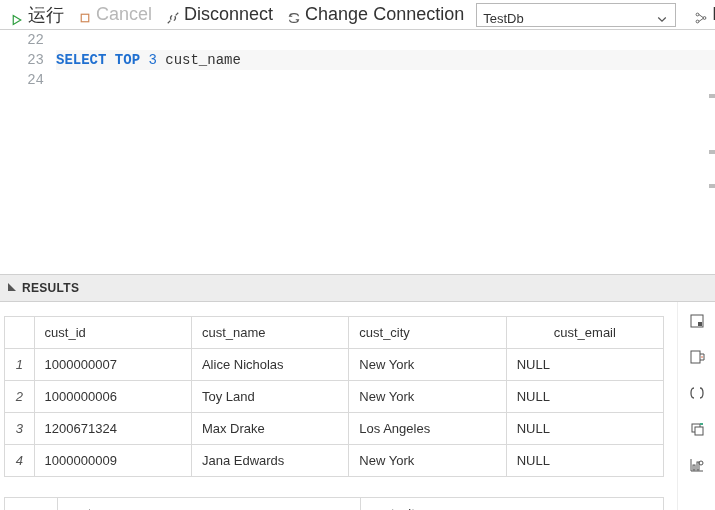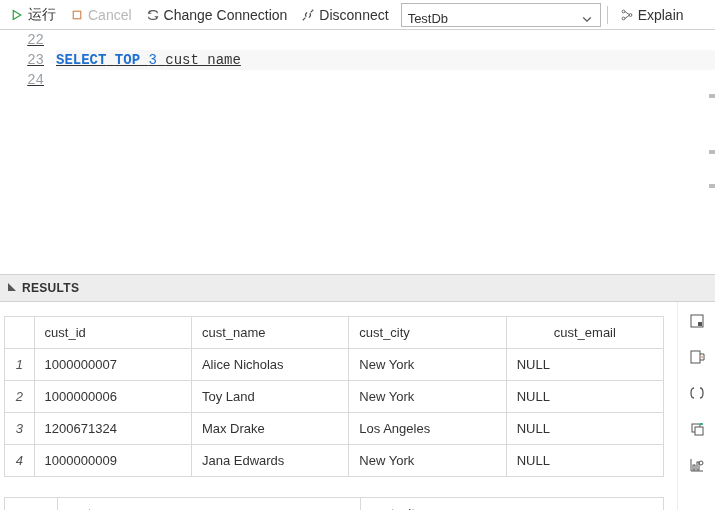--- a/index.html
+++ b/index.html
@@ -19,24 +19,24 @@
     display: flex;
     align-items: center;
     height: 30px;
     border-bottom: 1px solid #d0d0d0;
     padding: 0 4px;
     gap: 2px;
     background: #fff;
   }
   .tb-btn {
     display: flex;
-    align-items: center;
+    align-items: flex-end;
     gap: 4px;
     padding: 2px 6px;
-    font-size: 14px;
+    font-size: 18px;
     color: #333;
     cursor: pointer;
     white-space: nowrap;
   }
   .tb-btn.disabled { color: #b8b8b8; }
   .tb-icon { width: 14px; height: 14px; display: inline-flex; align-items: center; justify-content: center; }
   .db-select {
     display: flex;
     align-items: flex-end;
     justify-content: space-between;
@@ -59,21 +59,20 @@
 
   
   .editor {
     display: flex;
     font-family: Menlo, Consolas, "Courier New", monospace;
     font-size: 14px;
     line-height: 20px;
     height: 244px;
     background: #fff;
     position: relative;
-    text-decoration: underline;
   }
   .gutter {
     width: 56px;
     text-align: right;
     padding-right: 12px;
     color: #9aa0a6;
     user-select: none;
   }
   .gutter div { height: 20px; }
   .code { flex: 1; }
@@ -178,32 +177,32 @@
     <span class="tb-icon">
       <svg viewBox="0 0 16 16" width="12" height="12">
           <rect x="3" y="3" width="10" height="10" fill="none" stroke="#d08a5a" stroke-width="1.6"></rect>
         </svg>
     </span>
     <span>Cancel</span>
   </div>
   <div class="tb-btn">
     <span class="tb-icon">
       <svg viewBox="0 0 16 16" width="14" height="14">
+          <path d="M5 11 L2 14 M11 5 L14 2 M6 10 a3 3 0 0 1 0-4 l1-1 M10 6 a3 3 0 0 1 0 4 l-1 1" fill="none" stroke="#555" stroke-width="1.4"></path>
+        </svg>
+    </span>
+    <span>Disconnect</span>
+  </div>
+  <div class="tb-btn">
+    <span class="tb-icon">
+      <svg viewBox="0 0 16 16" width="14" height="14">
           <path d="M3 6 a5 3 0 1 1 10 0 M13 10 a5 3 0 1 1 -10 0 M5 3 L3 6 L6 6 M11 13 L13 10 L10 10" fill="none" stroke="#555" stroke-width="1.3"></path>
         </svg>
     </span>
     <span>Change Connection</span>
-  </div>
-  <div class="tb-btn">
-    <span class="tb-icon">
-      <svg viewBox="0 0 16 16" width="14" height="14">
-          <path d="M5 11 L2 14 M11 5 L14 2 M6 10 a3 3 0 0 1 0-4 l1-1 M10 6 a3 3 0 0 1 0 4 l-1 1" fill="none" stroke="#555" stroke-width="1.4"></path>
-        </svg>
-    </span>
-    <span>Disconnect</span>
   </div>
   <div class="db-select">
     <span>TestDb</span>
     <span class="tb-icon">
       <svg viewBox="0 0 16 16" width="12" height="12">
           <path d="M3 6 L8 11 L13 6" fill="none" stroke="#555" stroke-width="1.6"></path>
         </svg>
     </span>
   </div>
   <div class="vsep"></div>

